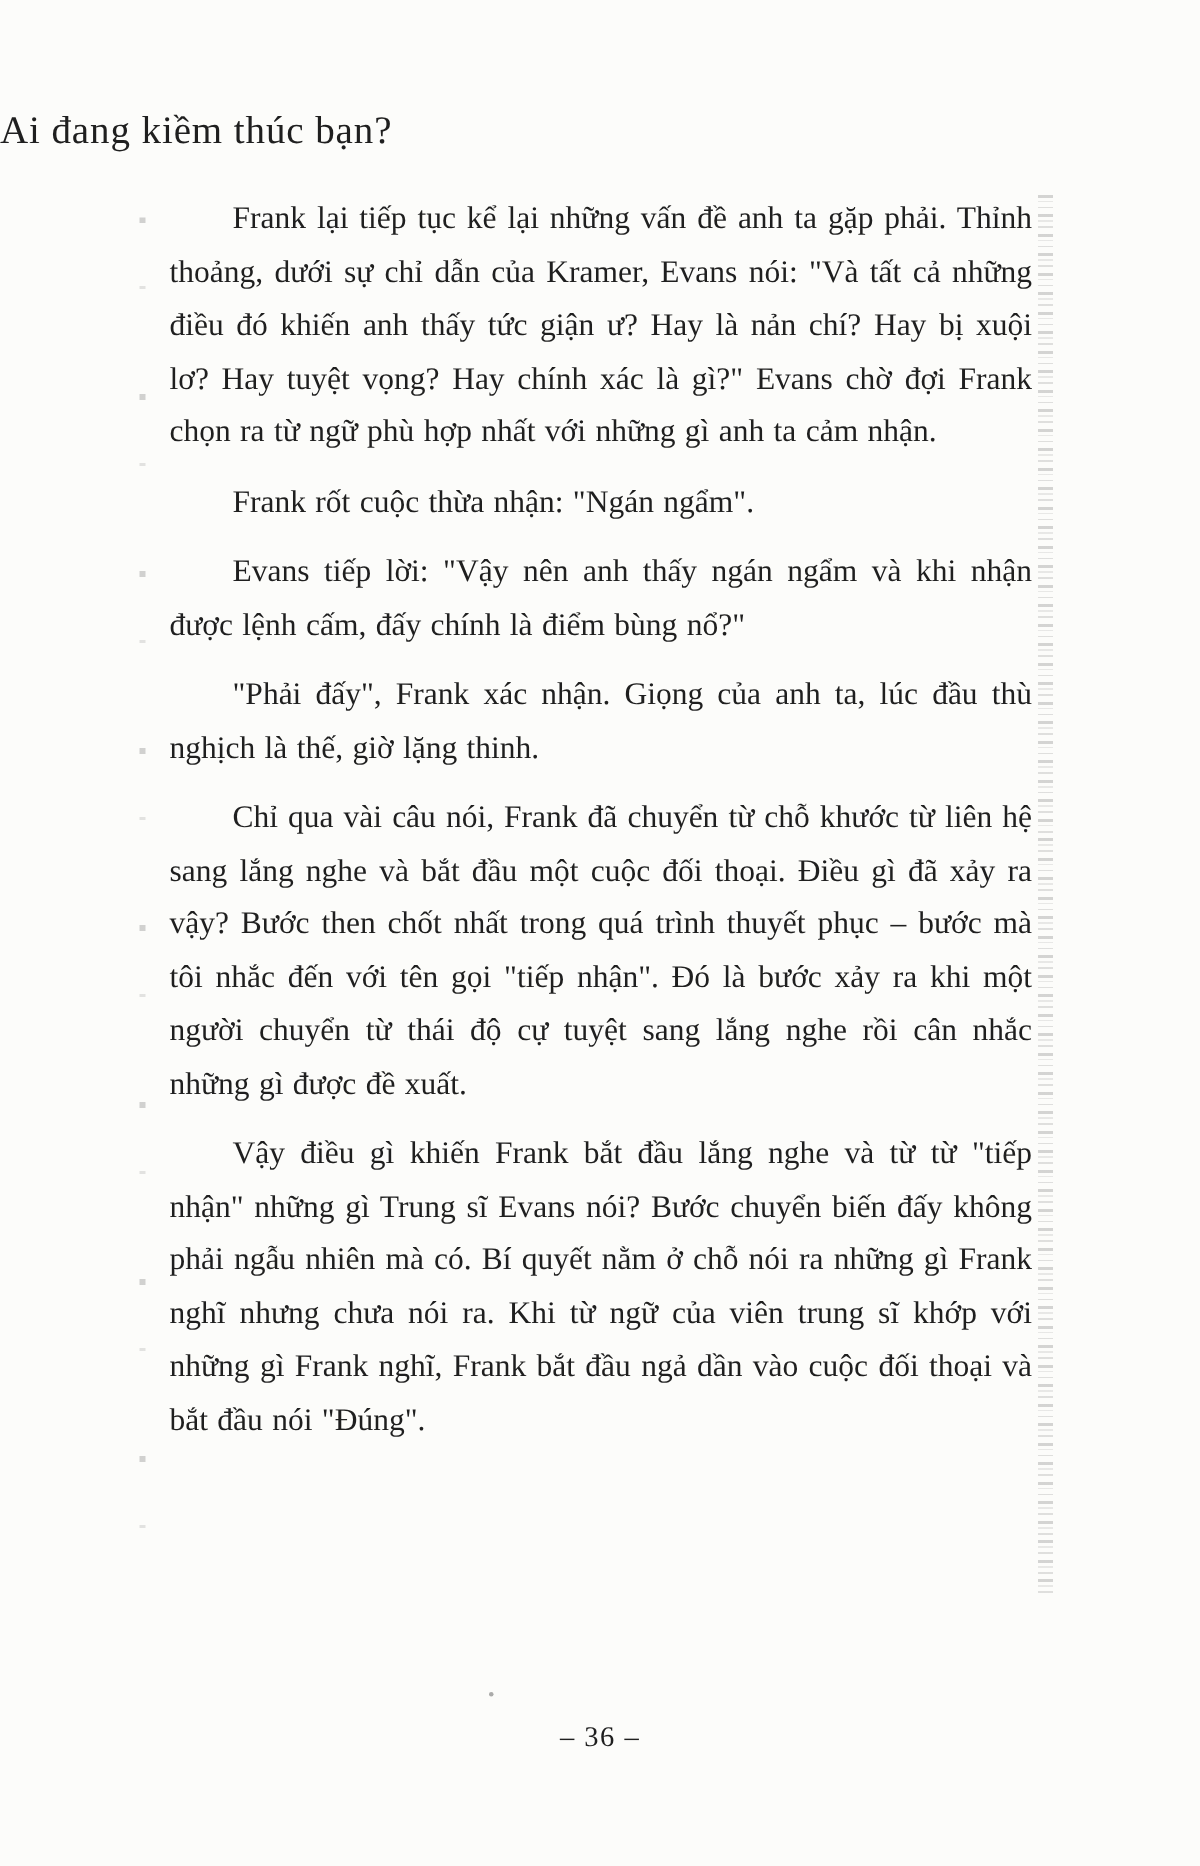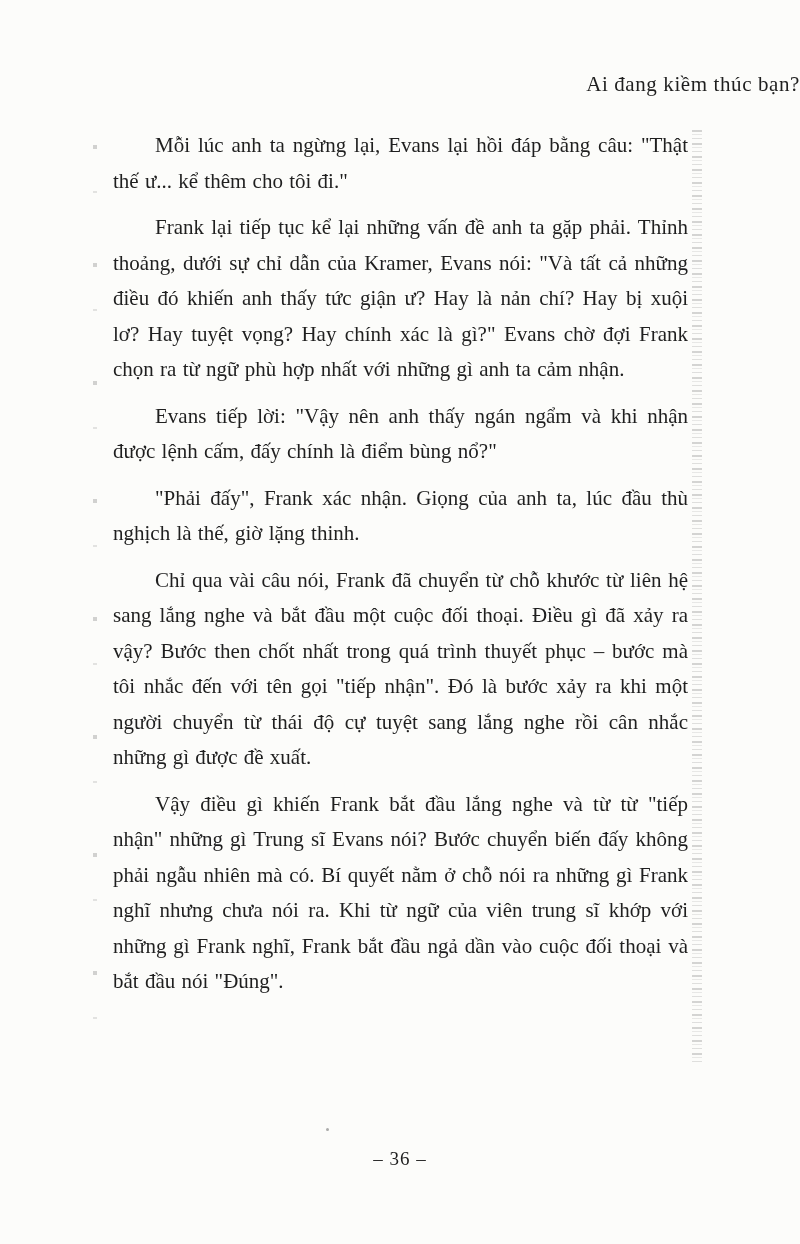--- a/index.html
+++ b/index.html
@@ -13,22 +13,22 @@
     background: #fcfcfa;
     font-family: "Liberation Serif", "DejaVu Serif", serif;
     color: #1f1f1f;
     overflow: hidden;
   }
   .running-header {
     position: absolute;
     top: 72px;
     left: 0;
     width: 100%;
-    text-align: right;
-    font-size: 21px;
+    text-align: left;
+    font-size: 26px;
     letter-spacing: 0.6px;
   }
   .text-block {
     position: absolute;
     top: 128px;
     left: 113px;
     width: 575px;
   }
   p.para {
     margin: 0 0 11px 0;
@@ -90,22 +90,22 @@
     border-radius: 50%;
     background: rgba(90, 90, 90, 0.5);
   }
 </style>
 </head>
 <body>
 
 <div class="running-header">Ai đang kiềm thúc bạn?</div>
 
 <div class="text-block" id="text-block">
-    <p class="para">Mỗi lúc anh ta ngừng lại, Evans lại hồi đáp bằng câu: "Thật thế ư... kể thêm cho tôi đi."</p>
     <p class="para">Frank lại tiếp tục kể lại những vấn đề anh ta gặp phải. Thỉnh thoảng, dưới sự chỉ dẫn của Kramer, Evans nói: "Và tất cả những điều đó khiến anh thấy tức giận ư? Hay là nản chí? Hay bị xuội lơ? Hay tuyệt vọng? Hay chính xác là gì?" Evans chờ đợi Frank chọn ra từ ngữ phù hợp nhất với những gì anh ta cảm nhận.</p>
+    <p class="para">Frank rốt cuộc thừa nhận: "Ngán ngẩm".</p>
     <p class="para">Evans tiếp lời: "Vậy nên anh thấy ngán ngẩm và khi nhận được lệnh cấm, đấy chính là điểm bùng nổ?"</p>
     <p class="para">"Phải đấy", Frank xác nhận. Giọng của anh ta, lúc đầu thù nghịch là thế, giờ lặng thinh.</p>
     <p class="para">Chỉ qua vài câu nói, Frank đã chuyển từ chỗ khước từ liên hệ sang lắng nghe và bắt đầu một cuộc đối thoại. Điều gì đã xảy ra vậy? Bước then chốt nhất trong quá trình thuyết phục – bước mà tôi nhắc đến với tên gọi "tiếp nhận". Đó là bước xảy ra khi một người chuyển từ thái độ cự tuyệt sang lắng nghe rồi cân nhắc những gì được đề xuất.</p>
     <p class="para">Vậy điều gì khiến Frank bắt đầu lắng nghe và từ từ "tiếp nhận" những gì Trung sĩ Evans nói? Bước chuyển biến đấy không phải ngẫu nhiên mà có. Bí quyết nằm ở chỗ nói ra những gì Frank nghĩ nhưng chưa nói ra. Khi từ ngữ của viên trung sĩ khớp với những gì Frank nghĩ, Frank bắt đầu ngả dần vào cuộc đối thoại và bắt đầu nói "Đúng".</p>
   </div>
 
 <div class="scan-noise-left"></div>
 
 <div class="scan-noise-right"></div>
 

